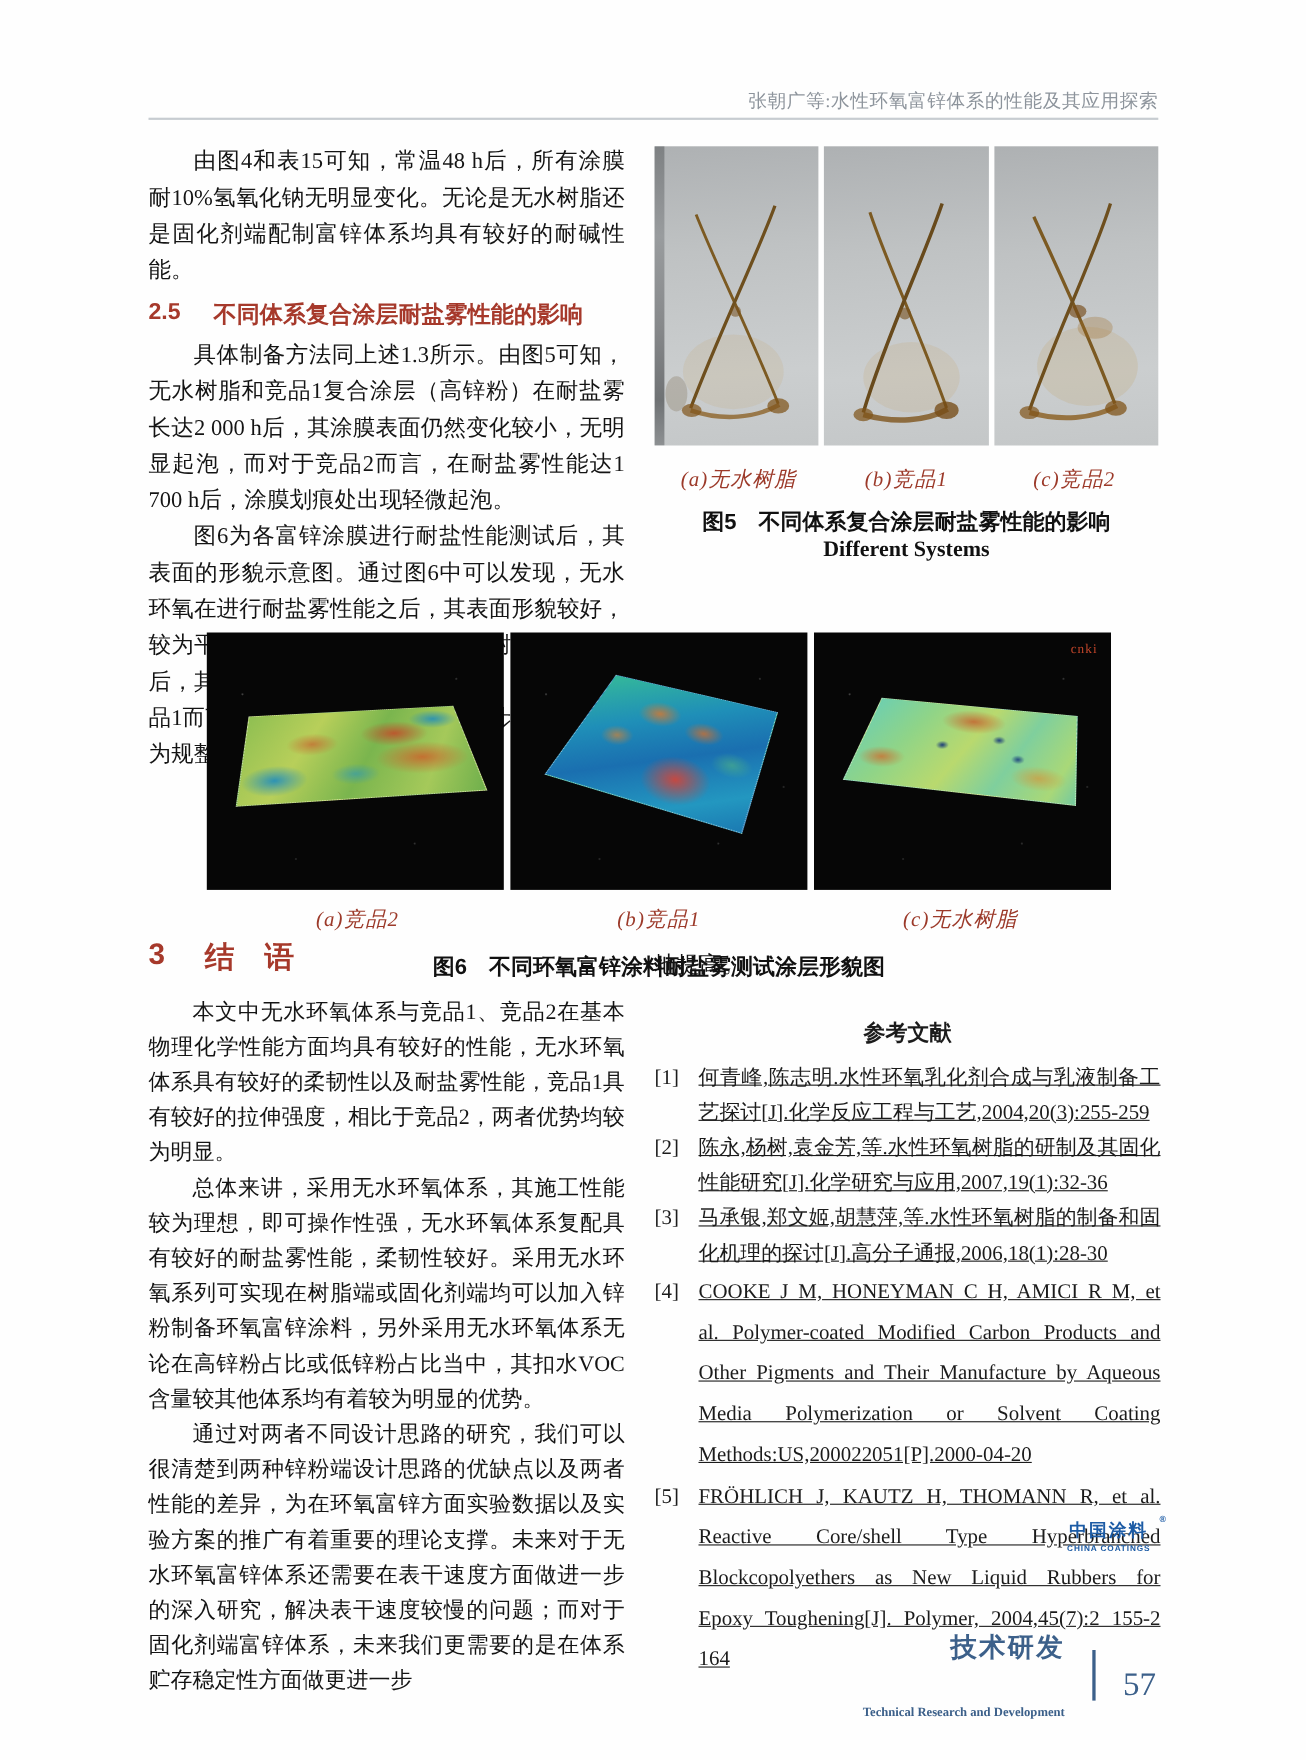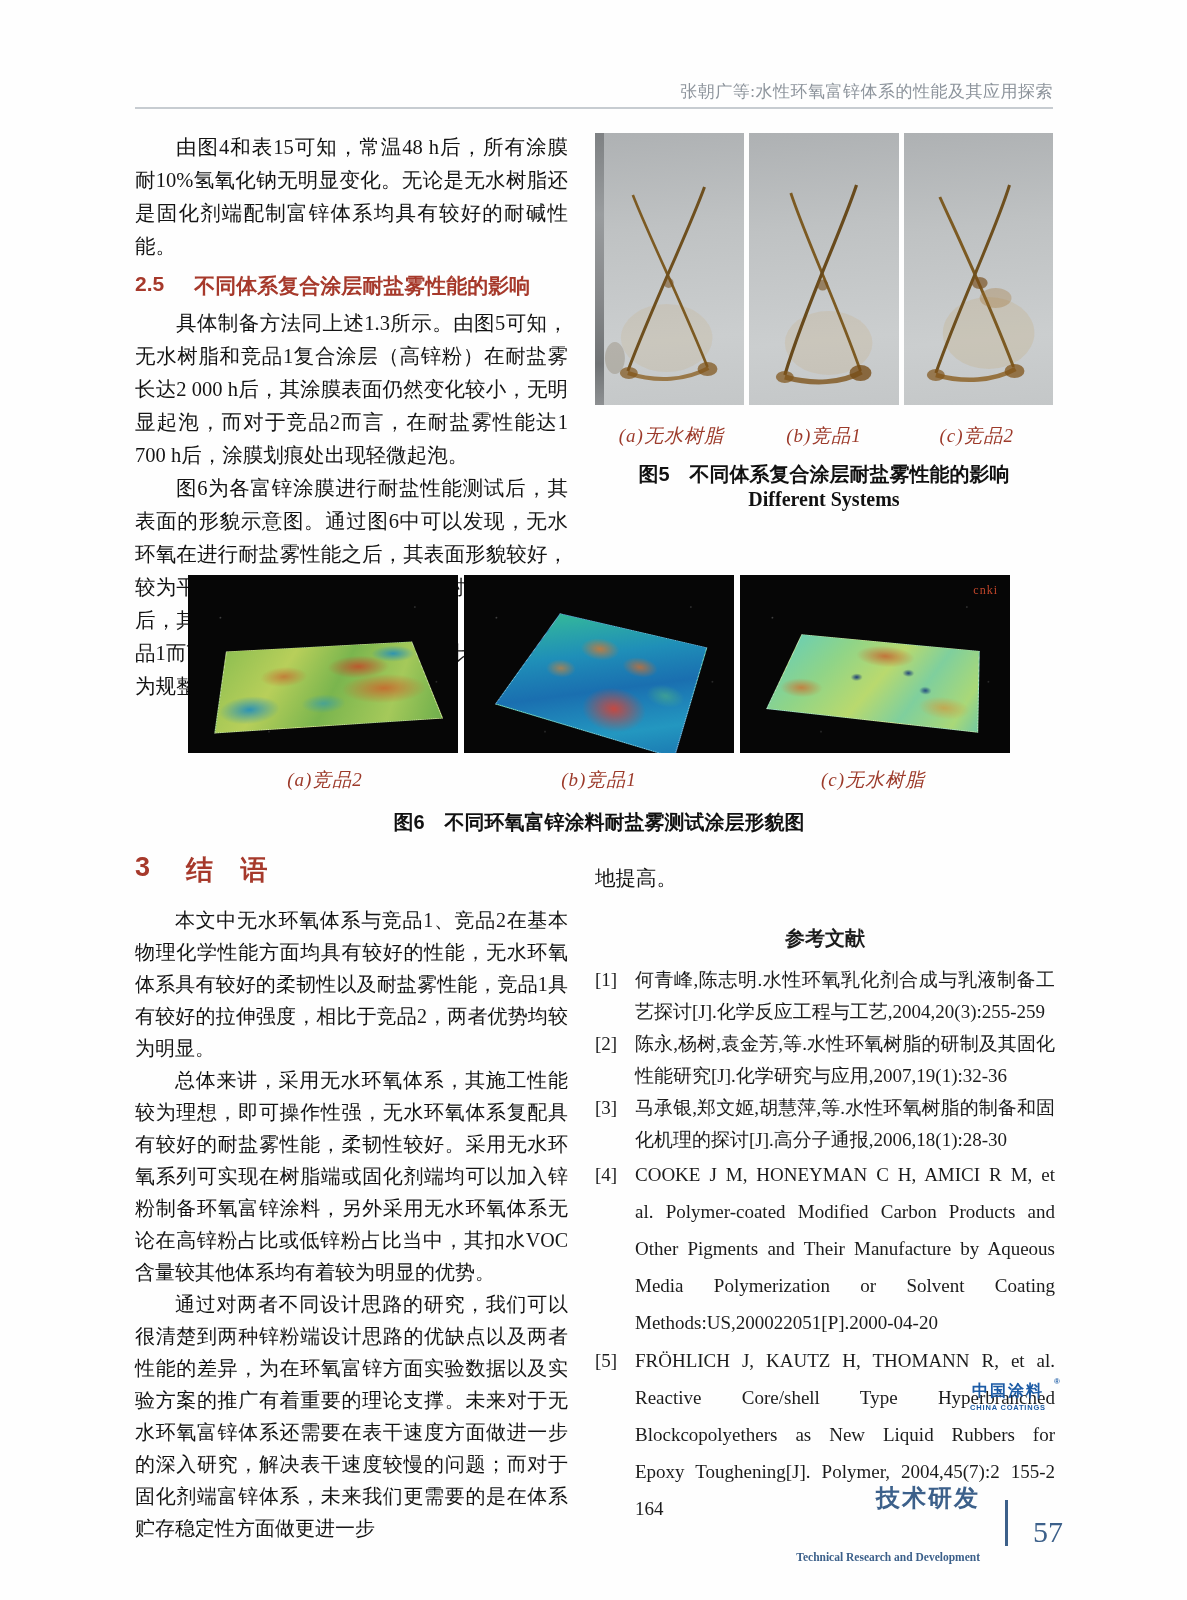--- a/index.html
+++ b/index.html
@@ -57,21 +57,21 @@
   }
   .cap-cn {
     text-align: center; font-weight: bold; font-size: 20px; margin-top: 12px;
     font-family: "Liberation Sans","DejaVu Sans",sans-serif; color:#111;
   }
   .cap-en {
     text-align: center; font-weight: bold; font-size: 20px; margin-top: 6px; color:#111;
   }
   
   .fig6 { position: absolute; top: 575px; left: 188px; width: 822px; }
-  .fig6-panels { display: flex; gap: 6px; height: 178px; }
+  .fig6-panels { display: flex; gap: 6px; height: 234px; }
   .panel3d {
     position: relative; flex: 1; background: #060606; overflow: hidden;
   }
   .panel3d .speck {
     position:absolute; inset:0;
     background:
       radial-gradient(2px 2px at 12% 24%, rgba(255,255,255,.28), transparent 70%),
       radial-gradient(2px 2px at 84% 18%, rgba(255,255,255,.22), transparent 70%),
       radial-gradient(2px 2px at 70% 82%, rgba(255,255,255,.20), transparent 70%),
       radial-gradient(2px 2px at 30% 88%, rgba(255,255,255,.18), transparent 70%),
@@ -120,31 +120,31 @@
     font-size: 12px; letter-spacing: 1px;
   }
   
   .refs-heading {
     text-align: center; font-weight: bold; font-size: 20px;
     font-family: "Liberation Sans","DejaVu Sans",sans-serif;
     margin: 30px 0 12px 0;
   }
   .ref-item { display: flex; font-size: 19px; line-height: 31.5px; margin-bottom: 1px; }
   .ref-num { width: 40px; flex: none; }
-  .ref-text { flex: 1; text-align: justify; }
+  .ref-text { flex: 1; text-align: justify; text-decoration: underline; }
   
   .logo {
     position: absolute; top: 1381px; left: 960px; width: 96px; text-align: center;
     color: #1c5ba5; font-family: "Liberation Sans","DejaVu Sans",sans-serif;
   }
   .logo-cn { font-size: 16px; font-weight: bold; letter-spacing: 2px; position: relative; }
   .logo-cn .reg { position:absolute; top:-4px; right:-6px; font-size:8px; }
   .logo-en { font-size: 7.5px; font-weight: bold; letter-spacing: .8px; margin-top: 1px; }
   .page-footer {
-    position: absolute; top: 1484px; right: 124px;
+    position: absolute; top: 1484px; right: 136px;
     display: flex; align-items: center; gap: 25px; color: #3c608a;
   }
   .pf-text { display: flex; flex-direction: column; align-items: flex-end; }
   .pf-cn {
     font-size: 24px; font-weight: bold; letter-spacing: 2px; line-height: 1.15;
     font-family: "Liberation Sans","DejaVu Sans",sans-serif;
   }
   .pf-en { font-size: 11.5px; font-weight: bold; margin-top: 39px; }
   .pf-divider { width: 3px; height: 46px; background: #3c608a; }
   .pf-num { font-size: 30px; padding-bottom: 6px; margin-top: 24px; }

